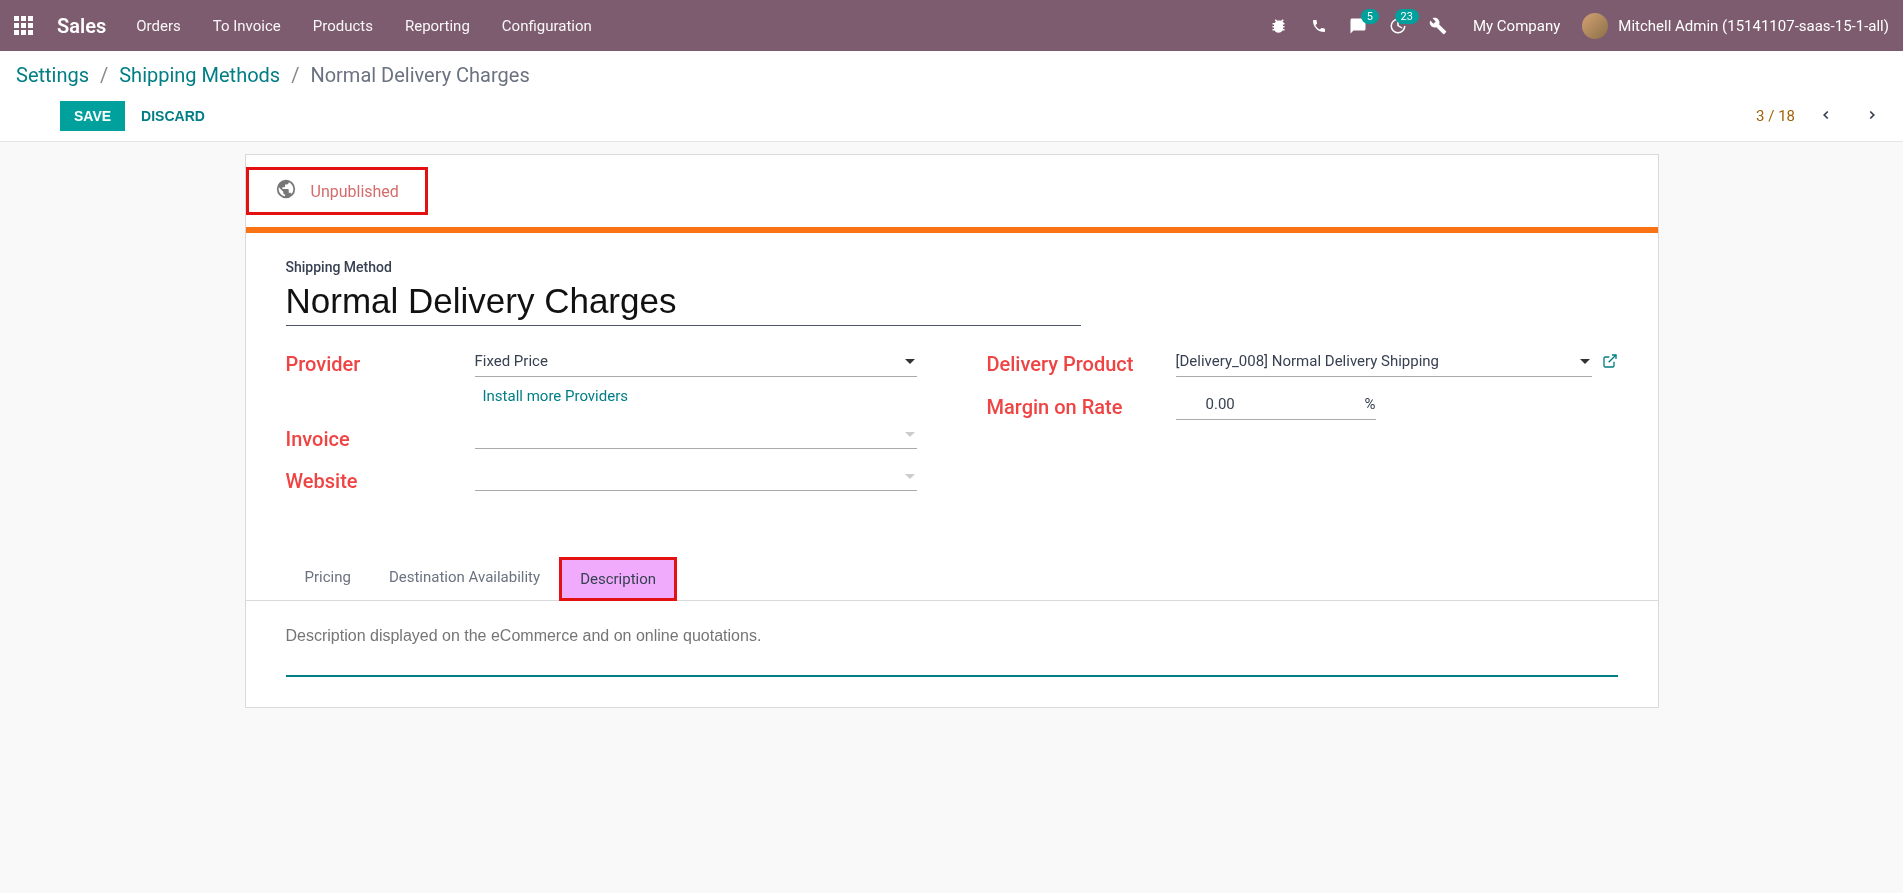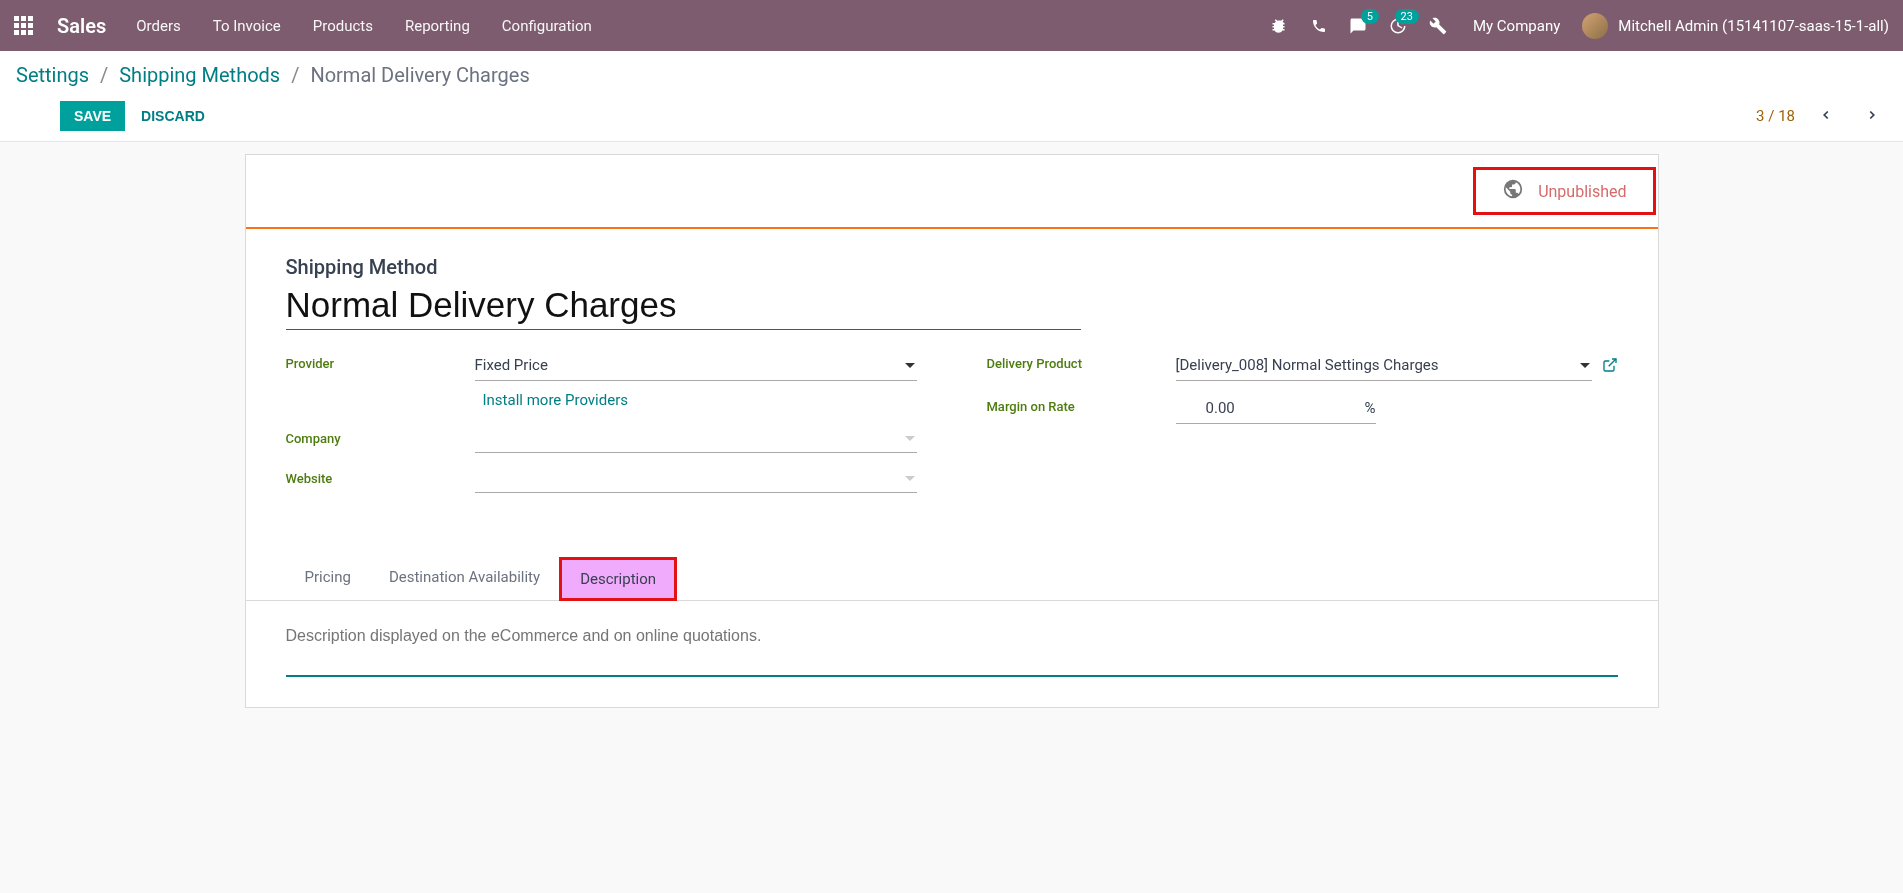--- a/index.html
+++ b/index.html
@@ -72,47 +72,47 @@
     
     .form-container { padding: 0 0 30px 0; display: flex; justify-content: center; }
     .sheet {
       background: #fff;
       border: 1px solid #d9d9d9;
       margin-top: 12px;
       width: 1414px;
       max-width: 1414px;
     }
     .sheet-topbar {
-      display: flex; justify-content: flex-end;
-      border-bottom: 2px solid #f97316;
+      display: flex; 
+      border-bottom: 6px solid #f97316;
       padding: 12px 0;
       position: relative;
     }
     .publish-badge {
       display: flex; align-items: center; gap: 14px;
       border: 3px solid #e31111;
       padding: 8px 26px;
       margin-right: 2px;
       color: #d56b6b;
       font-size: 16px;
     }
     .publish-badge svg { fill: #777; }
 
     .sheet-body { padding: 26px 40px 32px 40px; }
-    .field-label { font-size: 20px; color: #374151; font-weight: 500; margin-bottom: 4px; }
+    .field-label { font-size: 14px; color: #374151; font-weight: 500; margin-bottom: 4px; }
     .title-input {
       font-size: 35px; font-weight: 500; color: #111;
       border: none; border-bottom: 1px solid #4b5563;
       width: 795px; padding: 2px 0 4px 0;
     }
 
     .two-col { display: flex; gap: 70px; margin-top: 22px; }
     .col { flex: 1; }
     .form-row { display: flex; align-items: flex-start; margin-bottom: 14px; }
-    .form-row .label { width: 189px; flex-shrink: 0; font-size: 13px; font-weight: 500; color: #4d7c0f; padding-top: 4px; }
+    .form-row .label { width: 189px; flex-shrink: 0; font-size: 20px; font-weight: 500; color: #ef4444; padding-top: 4px; }
     .form-row .value { flex: 1; }
     .select-like {
       display: flex; align-items: center; justify-content: space-between;
       border-bottom: 1px solid #aaa; padding: 4px 2px 6px 0;
       min-height: 26px;
     }
     .select-like span { font-size: 15px; }
     .caret { width: 0; height: 0; border-left: 5px solid transparent; border-right: 5px solid transparent; border-top: 5px solid #333; }
     .caret.soft { border-top-color: #ccc; }
     .link-btn { color: #017e84; font-size: 15px; font-weight: 400; cursor: pointer; padding: 10px 8px 4px 8px; display: inline-block; }
@@ -258,21 +258,21 @@
             <div class="label">Provider</div>
             <div class="value">
               <div class="select-like">
                 <span>Fixed Price</span>
                 <span class="caret"></span>
               </div>
               <span class="link-btn">Install more Providers</span>
             </div>
           </div>
           <div class="form-row">
-            <div class="label">Company</div>
+            <div class="label">Invoice</div>
             <div class="value">
               <div class="select-like">
                 <span></span>
                 <span class="caret soft"></span>
               </div>
             </div>
           </div>
           <div class="form-row">
             <div class="label">Website</div>
             <div class="value">
@@ -283,21 +283,21 @@
             </div>
           </div>
         </div>
 
         <div class="col">
           <div class="form-row">
             <div class="label">Delivery Product</div>
             <div class="value">
               <div class="m2o-wrap">
                 <div class="select-like">
-                  <span>[Delivery_008] Normal Settings Charges</span>
+                  <span>[Delivery_008] Normal Delivery Shipping</span>
                   <span class="caret"></span>
                 </div>
                 <span class="ext-link">
                   <svg width="16" height="16" viewBox="0 0 24 24" fill="none" stroke="#017e84" stroke-width="2">
                       <path d="M18 13v6a2 2 0 0 1-2 2H5a2 2 0 0 1-2-2V8a2 2 0 0 1 2-2h6"></path>
                       <polyline points="15 3 21 3 21 9"></polyline>
                       <line x1="10" y1="14" x2="21" y2="3"></line>
                     </svg>
                 </span>
               </div>

